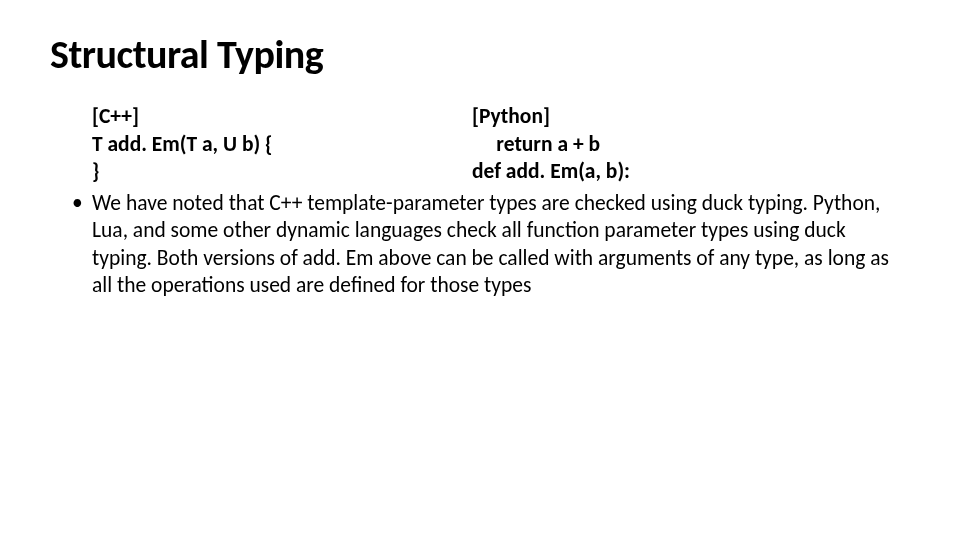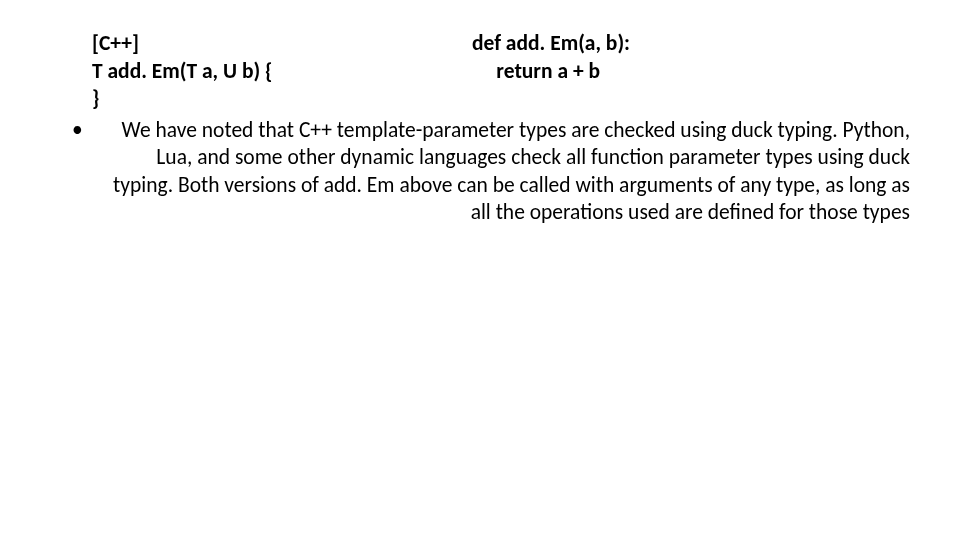--- a/index.html
+++ b/index.html
@@ -39,45 +39,46 @@
   .code-col-right {
     flex: 1;
   }
   .code-line {
     white-space: pre;
   }
   .bold { font-weight: 700; }
   .bullet-item {
     position: relative;
     margin-bottom: 4px;
-    text-align: right;
   }
   .bullet-item::before {
     content: "•";
     position: absolute;
     left: -20px;
     top: 0;
   }
 </style>
 </head>
 <body>
 
 <div class="slide">
+  <h1 class="title">Structural Typing</h1>
 
   <div class="content">
 
     <div class="code-block">
       <div class="code-col-left">
         <div class="code-line bold">[C++]</div>
         <div class="code-line bold">T add. Em(T a, U b) {</div>
         <div class="code-line bold">}</div>
       </div>
       <div class="code-col-right">
+        <div class="code-line bold">[Python]</div>
+        <div class="code-line bold">     return a + b</div>
         <div class="code-line bold">def add. Em(a, b):</div>
-        <div class="code-line bold">     return a + b</div>
       </div>
     </div>
 
     <div class="bullet-item">
       <span>We have noted that C++ template-parameter types are checked using duck typing.  Python, Lua, and some other dynamic languages check all function parameter types using duck typing. Both versions of add. Em above can be called with arguments of any type, as long as all the operations used are defined for those types</span>
     </div>
 
 
   </div>
 </div>

